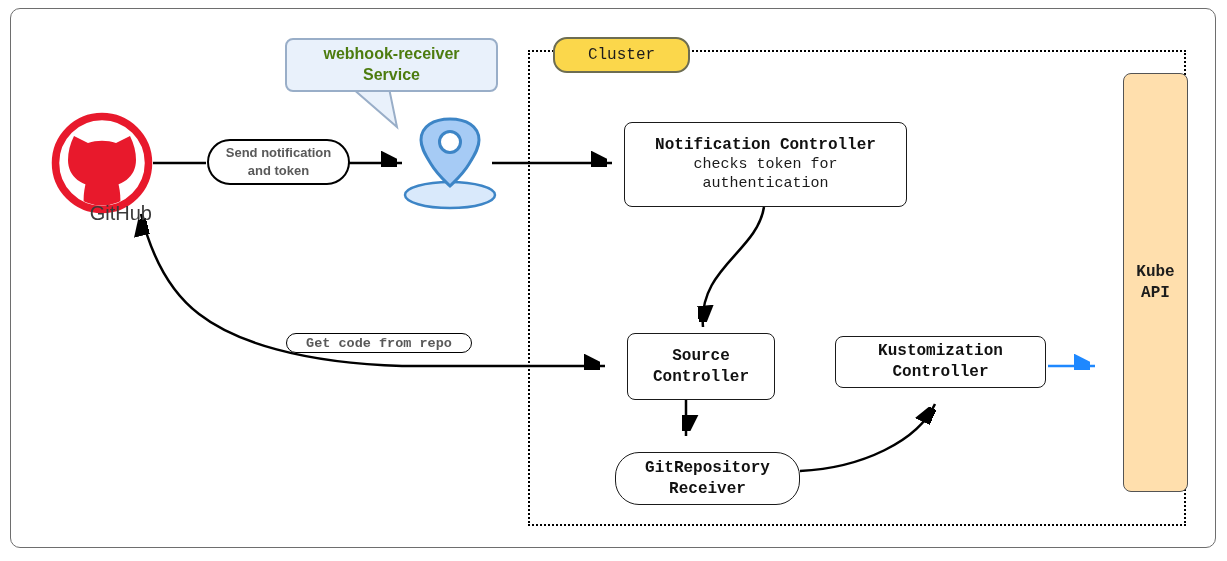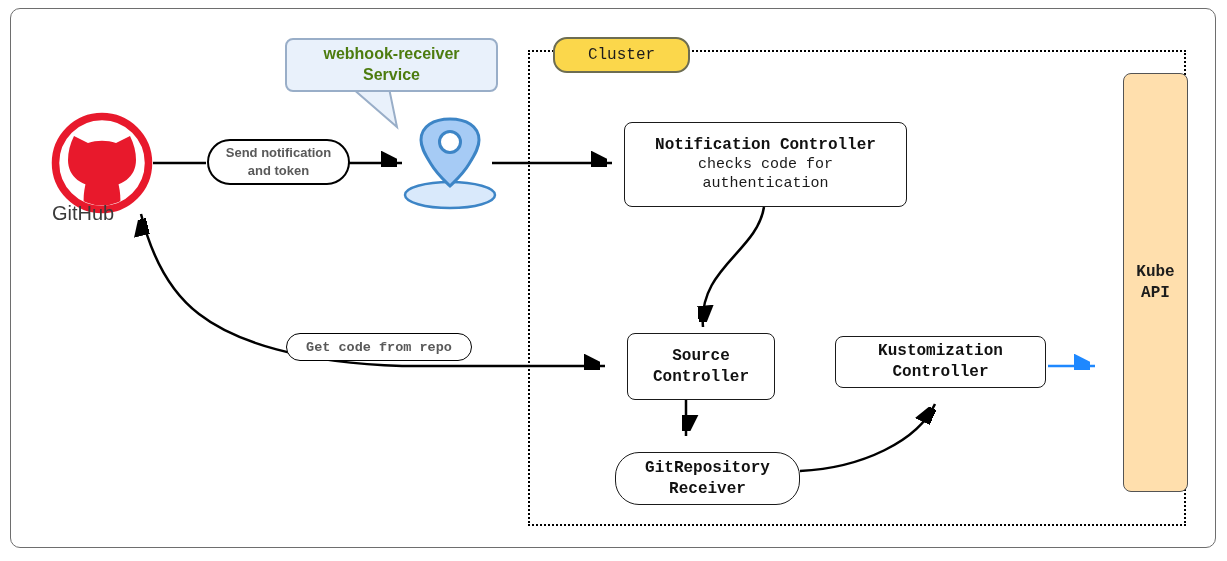--- a/index.html
+++ b/index.html
@@ -31,21 +31,21 @@
     font-weight:bold;font-size:16px;line-height:1.3;color:#4d7c0f;
     white-space:pre-line;
   }
   .edge-label{
     background:#fff;border:2px solid #000;z-index:2;
     display:flex;align-items:center;justify-content:center;text-align:center;
     color:#595959;font-weight:bold;white-space:pre-line;
   }
   .oval-send{left:207px;top:139px;width:143px;height:46px;border-radius:23px;
     font-size:13px;line-height:1.35;}
-  .oval-get{left:286px;top:333px;width:186px;height:28px;border-radius:14px;
+  .oval-get{left:286px;top:333px;width:186px;height:20px;border-radius:14px;
     border-width:1.6px;
     font-family:"Liberation Mono","DejaVu Sans Mono",monospace;font-size:13.5px;}
   .node{
     background:#fff;border:1.6px solid #1a1a1a;border-radius:8px;z-index:2;
     display:flex;flex-direction:column;align-items:center;justify-content:center;
     text-align:center;
     font-family:"Liberation Mono","DejaVu Sans Mono",monospace;color:#111;
   }
   .node .title{font-weight:bold;font-size:16px;line-height:1.3;white-space:pre-line;}
   .node .subtitle{font-size:15px;line-height:1.25;white-space:pre-line;color:#1a1a1a;}
@@ -54,21 +54,21 @@
   .node-gitrepo{left:615px;top:452px;width:185px;height:53px;border-radius:24px;}
   .node-kustom{left:835px;top:336px;width:211px;height:52px;}
   .kube{
     left:1102px;top:73px;width:65px;height:419px;z-index:2;
     background:#ffdfad;border:1.5px solid #545454;border-radius:8px;
     display:flex;align-items:center;justify-content:center;text-align:center;
     font-family:"Liberation Mono","DejaVu Sans Mono",monospace;
     font-weight:bold;font-size:16px;line-height:1.3;color:#1c1c1c;white-space:pre-line;margin-left:21px;
   }
   .github-label{
-    left:52px;top:202px;width:100px;z-index:2;text-align:left;
+    left:52px;top:202px;width:100px;z-index:2;text-align:right;
     font-size:20px;color:#3a3a3a;
   }
 </style>
 </head>
 <body>
 
 <div class="canvas">
 
   <div class="abs frame"></div>
 
@@ -128,21 +128,21 @@
 
   <div class="abs edge-label oval-send">Send notification
 and token</div>
 
   <div class="abs edge-label oval-get">Get code from repo</div>
 
   <div class="abs github-label">GitHub</div>
 
   <div class="abs node node-notif">
     <div class="title">Notification Controller</div>
-    <div class="subtitle">checks code for
+    <div class="subtitle">checks token for
 authentication</div>
   </div>
 
   <div class="abs node node-source">
     <div class="title">Source
 Controller</div>
   </div>
 
   <div class="abs node node-gitrepo">
     <div class="title">GitRepository

